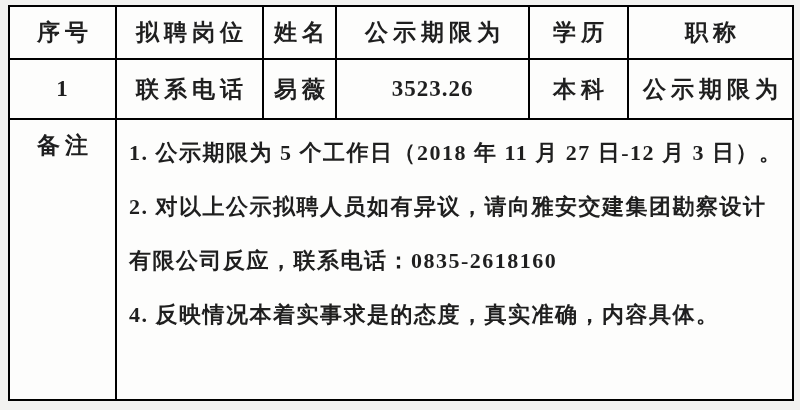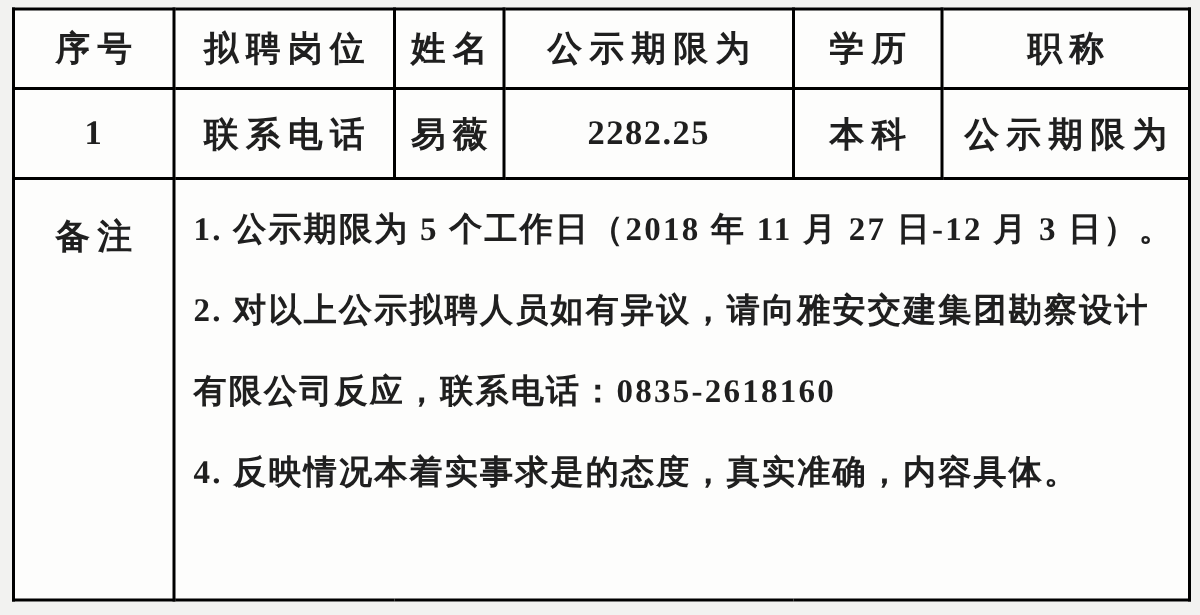--- a/index.html
+++ b/index.html
@@ -30,21 +30,21 @@
     vertical-align: middle;
     padding: 0;
     overflow: hidden;
   }
   tr.header-row { height: 53px; }
   tr.data-row   { height: 60px; }
   .cjk { letter-spacing: 5px; text-indent: 5px; }
   .num { letter-spacing: 1px; }
   td.remarks-label-cell {
     vertical-align: top;
-    padding-top: 22px;
+    padding-top: 10px;
     letter-spacing: 5px;
     text-indent: 5px;
   }
   td.remarks-cell {
     vertical-align: top;
     text-align: left;
     padding: 6px 8px 0 12px;
   }
   td.remarks-cell p {
     margin: 0;
@@ -71,21 +71,21 @@
       <td class="cjk">拟聘岗位</td>
       <td class="cjk">姓名</td>
       <td class="cjk">公示期限为</td>
       <td class="cjk">学历</td>
       <td class="cjk">职称</td>
     </tr>
     <tr class="data-row">
       <td class="num">1</td>
       <td class="cjk">联系电话</td>
       <td class="cjk">易薇</td>
-      <td class="num">2282.25</td>
+      <td class="num">3523.26</td>
       <td class="cjk">本科</td>
       <td class="cjk">公示期限为</td>
     </tr>
     <tr>
       <td class="remarks-label-cell">备注</td>
       <td class="remarks-cell" colspan="5">
         <p>1. 公示期限为 5 个工作日（2018 年 11 月 27 日-12 月 3 日）。</p>
         <p>2. 对以上公示拟聘人员如有异议，请向雅安交建集团勘察设计有限公司反应，联系电话：0835-2618160</p>
         <p>4. 反映情况本着实事求是的态度，真实准确，内容具体。</p>
       </td>

